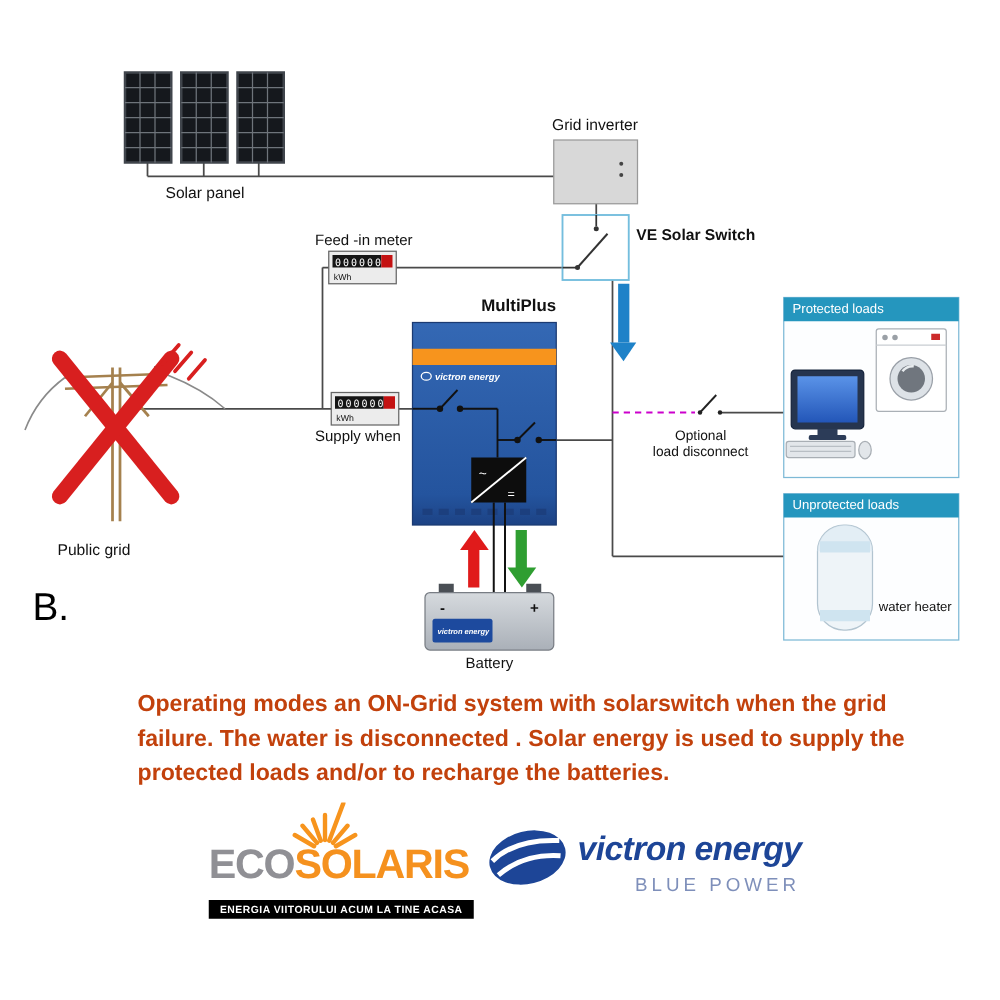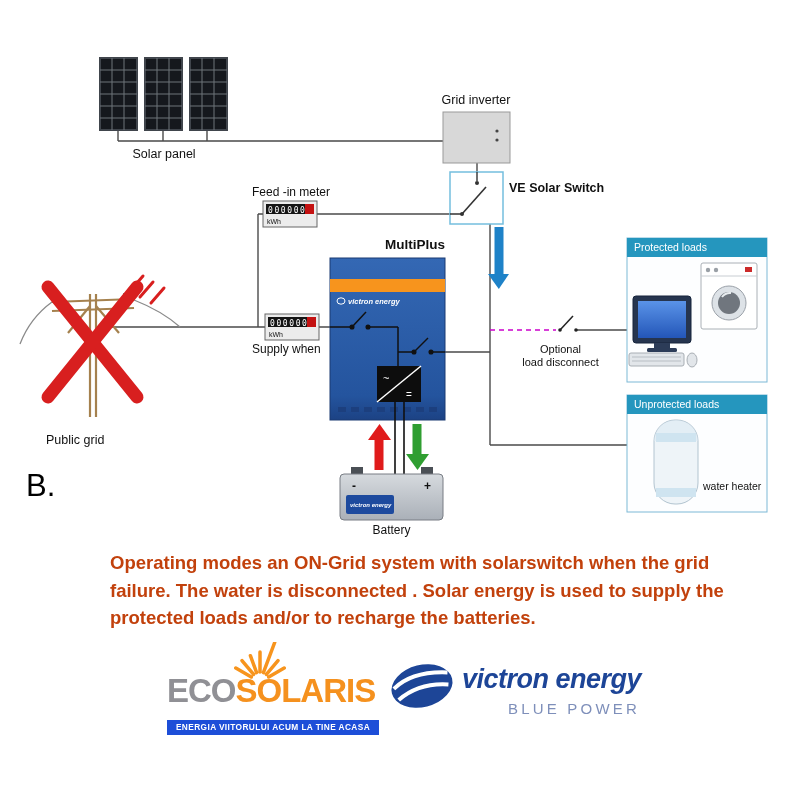--- a/index.html
+++ b/index.html
@@ -31,21 +31,21 @@
   .caption-line { font-weight:bold; font-size:18.5px; line-height:27.5px;
                   color:#c2410c; white-space:nowrap;margin-left:40px; }
 
   .eco-logo { position:absolute; left:165px; top:642px; width:218px; height:98px; }
   .eco-logo svg { position:absolute; left:0; top:0; }
   .eco-word { position:absolute; left:2px; top:30px; white-space:nowrap; font-weight:bold;
               font-size:33px; letter-spacing:-1px;text-align:right; }
   .eco-gray   { color:#909095; }
   .eco-orange { color:#f5911e; }
   .eco-banner { position:absolute; left:2px; top:78px; width:212px; height:15px;
-                background:#1d4ed8; color:#fff; font-size:8.3px; font-weight:bold;
+                background:#000000; color:#fff; font-size:8.3px; font-weight:bold;
                 text-align:center; line-height:15px; letter-spacing:0.4px; }
 
   .victron-logo { position:absolute; left:386px; top:655px; width:270px; height:62px; }
   .victron-logo svg { position:absolute; left:0; top:0; }
   .victron-name { position:absolute; left:76px; top:9px; font-style:italic; font-weight:bold;
                   font-size:27px; color:#1d4597; letter-spacing:-0.5px; white-space:nowrap; }
   .victron-sub  { position:absolute; left:122px; top:45px; font-size:15px;
                   letter-spacing:3.2px; color:#7e8fba; white-space:nowrap; }
 </style>
 </head>

